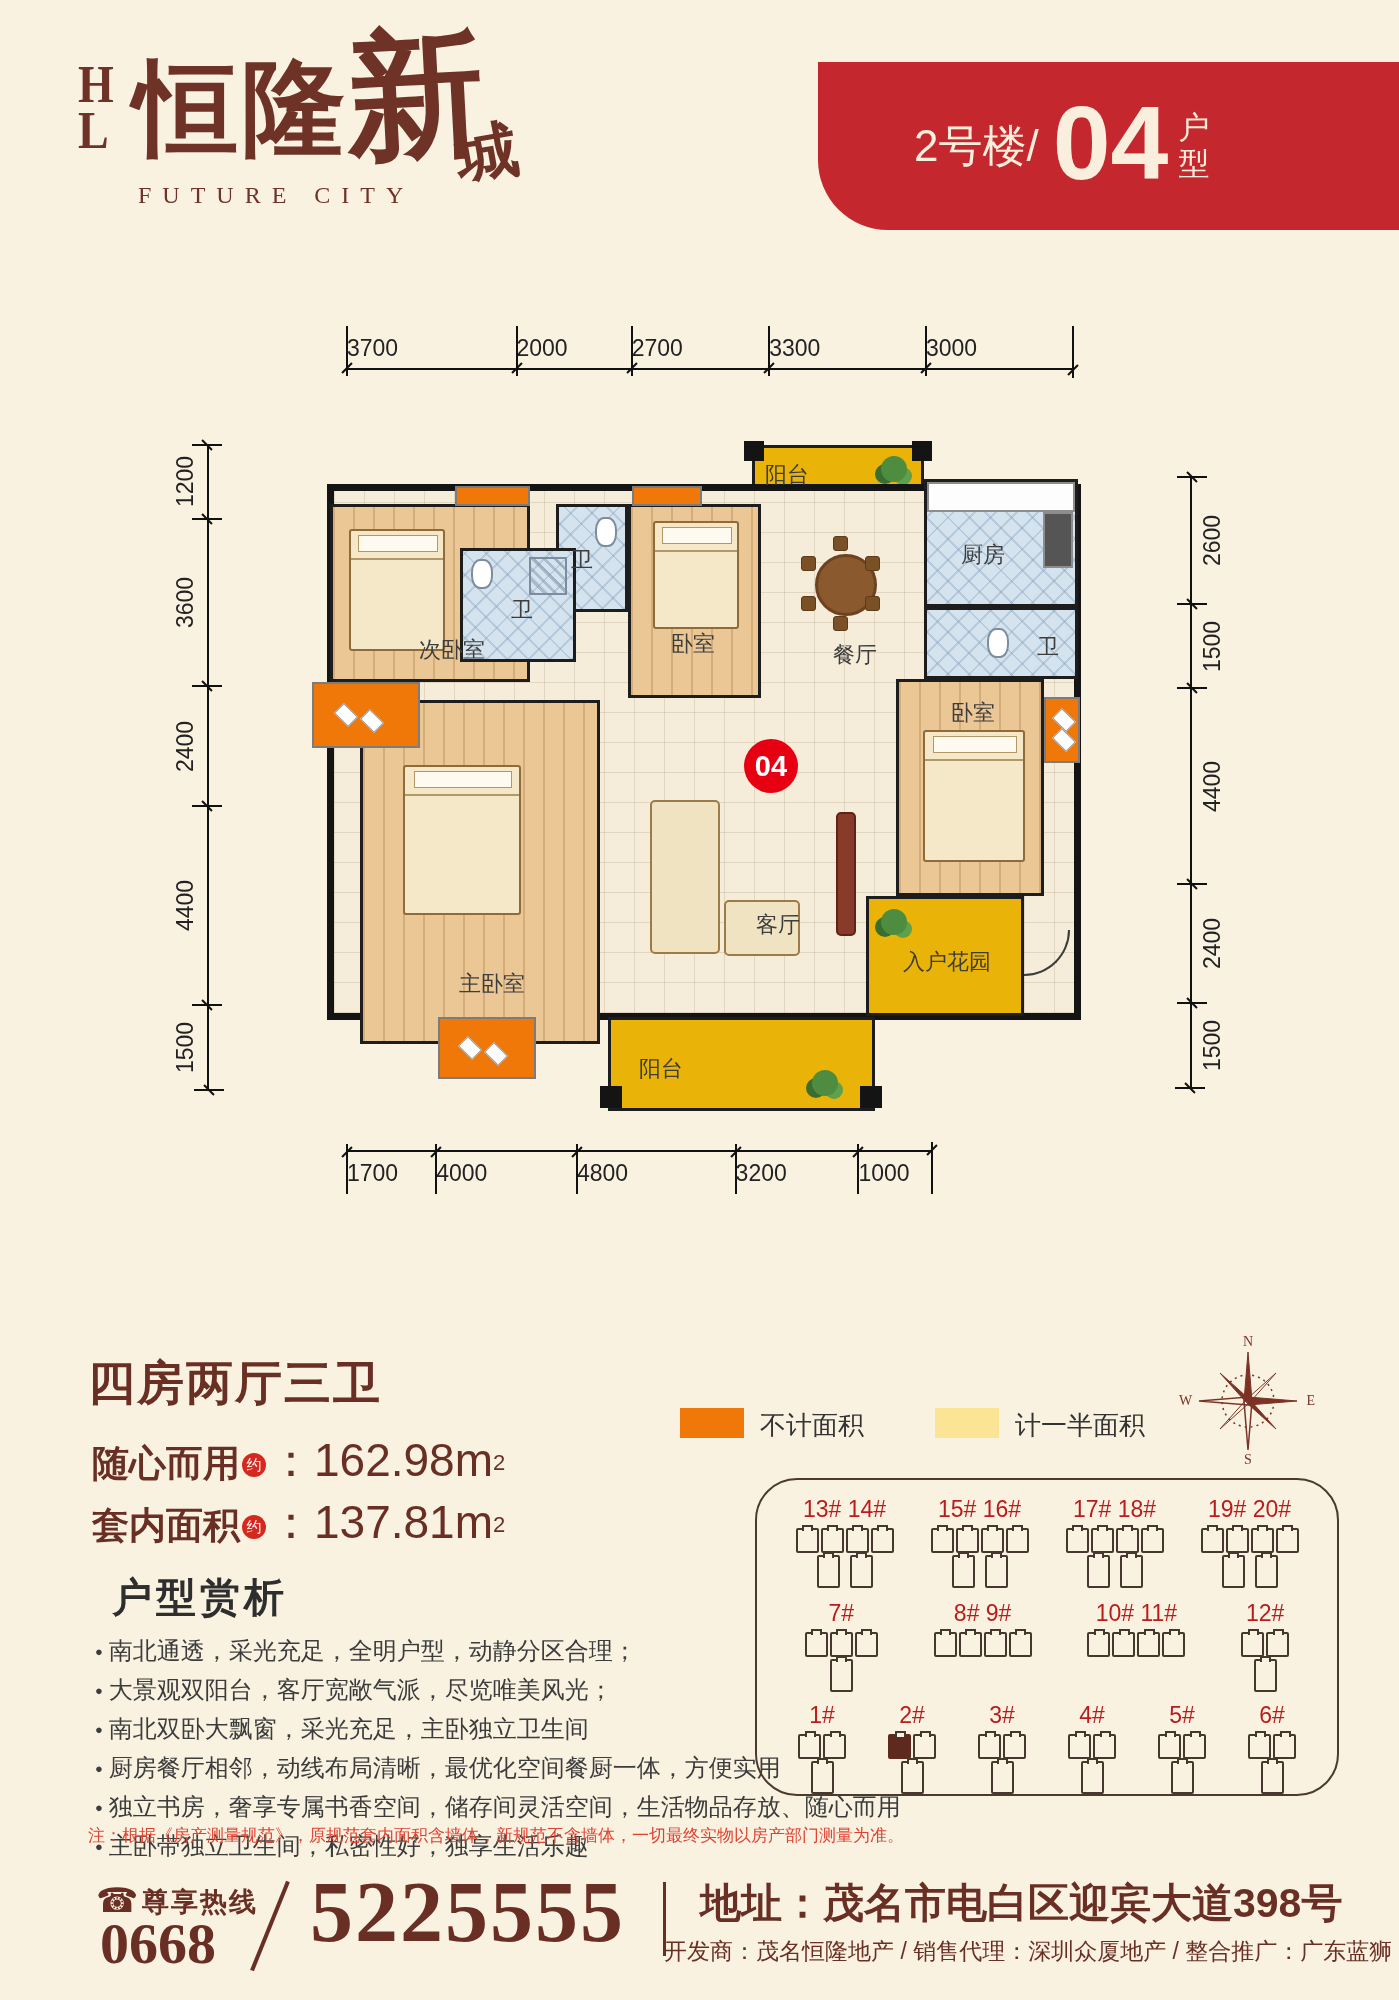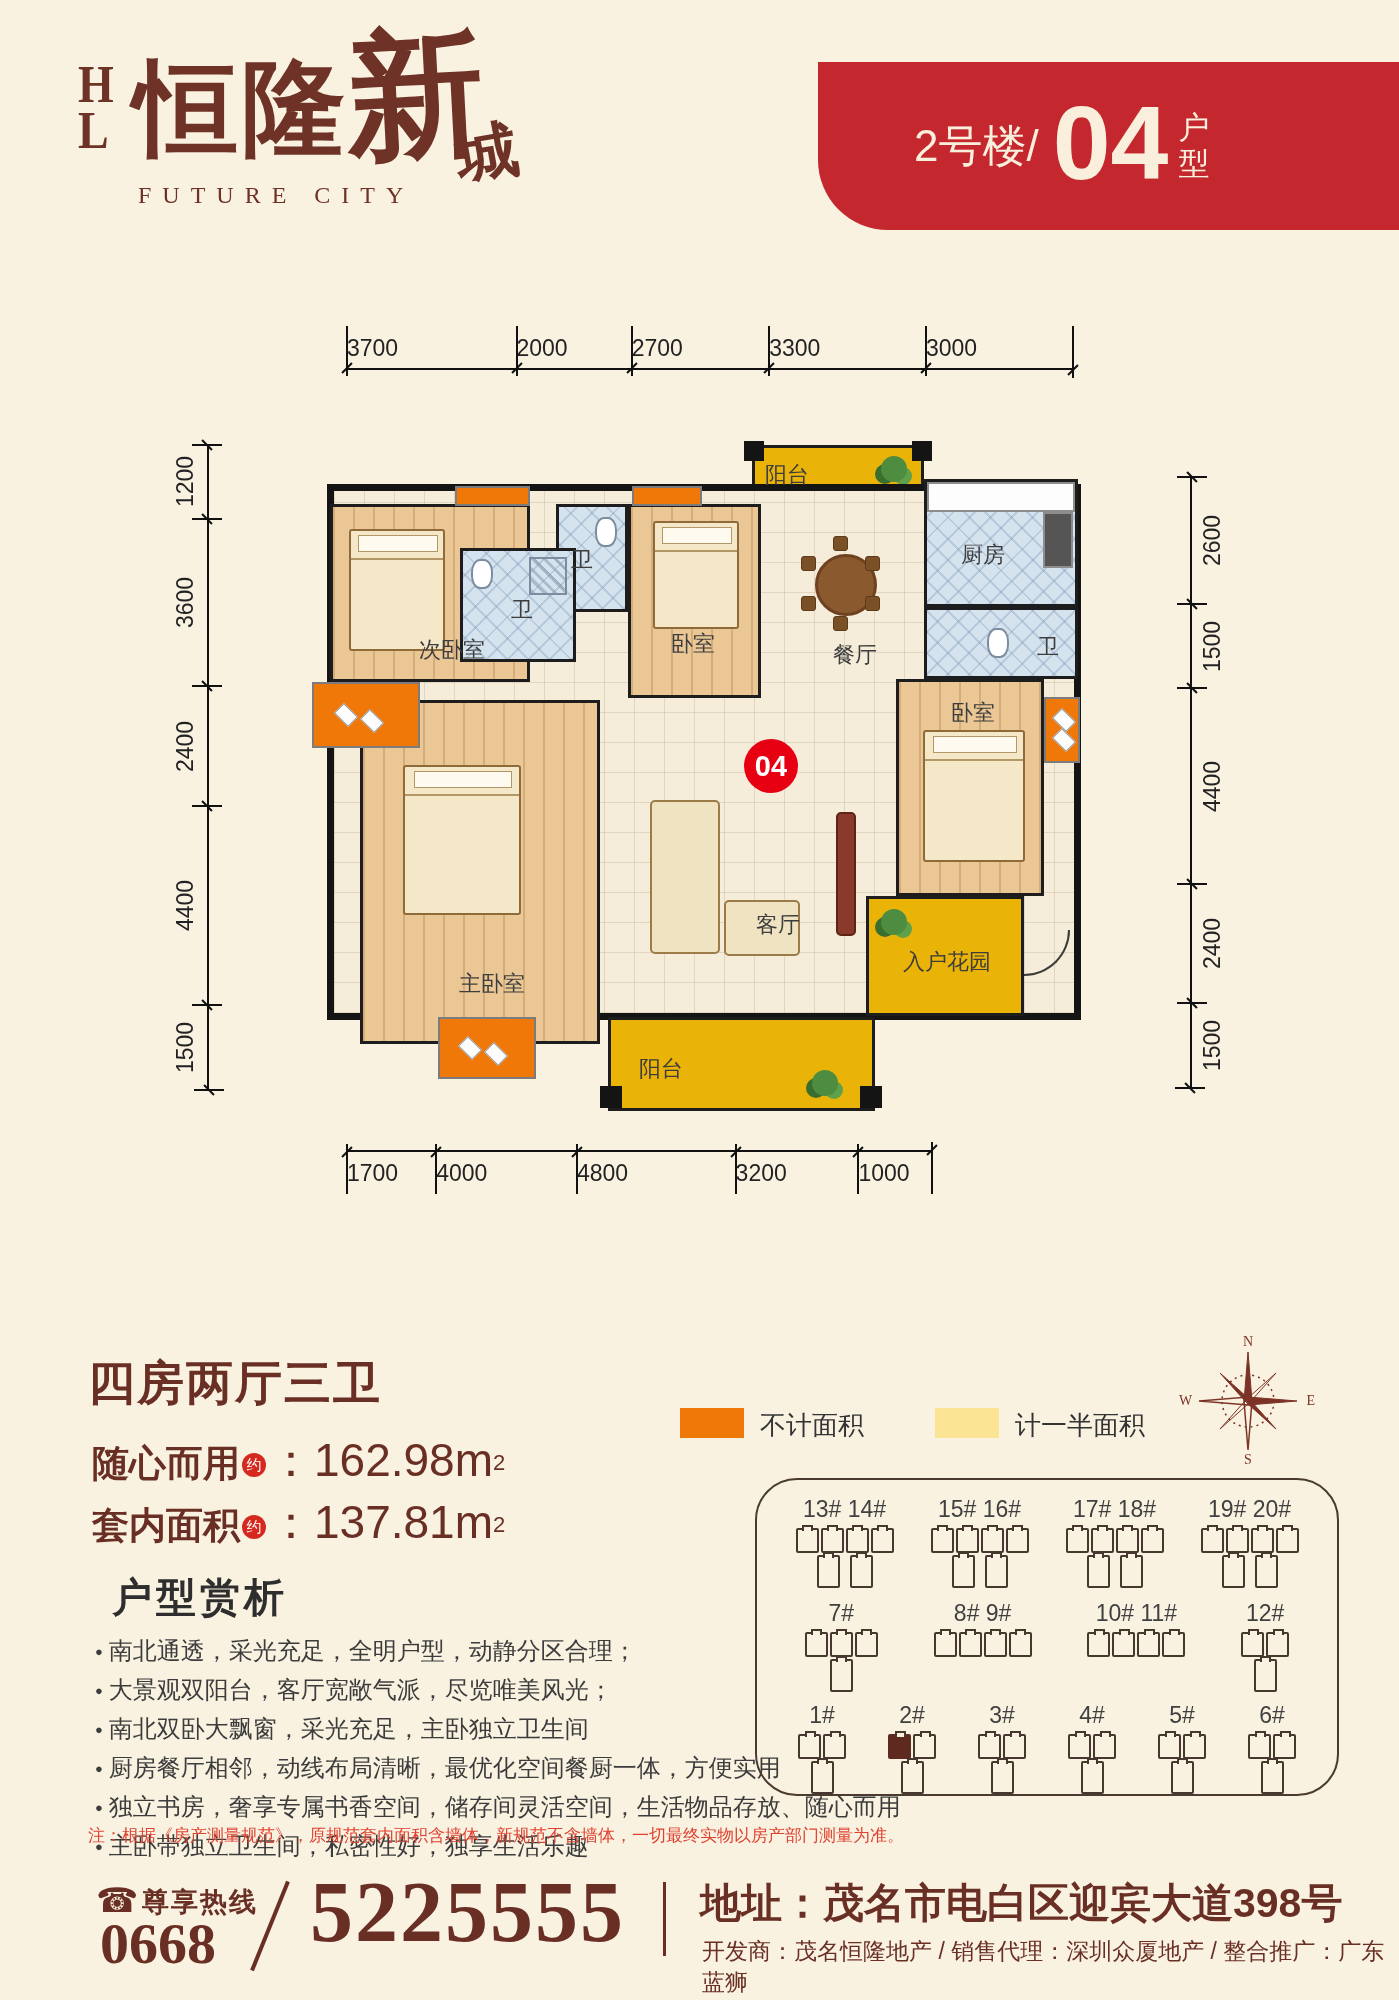--- a/index.html
+++ b/index.html
@@ -85,21 +85,21 @@
   .note{font-size:17px;color:#e04232;white-space:nowrap}
   .lg-swatch{position:absolute;width:64px;height:30px}
   .lg-label{position:absolute;font-size:26px;color:#333;white-space:nowrap}
   
   .compass{left:1185px;top:1338px;width:126px;height:126px}
   .compass span{position:absolute;font-family:"Liberation Serif",serif;font-size:14px;color:#7c3326}
   
   .sitemap{left:755px;top:1478px;width:580px;height:314px;border:2px solid #4a3a30;border-radius:42px}
   .srow{position:absolute;left:20px;right:20px;display:flex;justify-content:space-around;align-items:flex-start}
   .cluster{display:flex;flex-direction:column;align-items:center}
-  .cl-label{font-size:23px;color:#404040;white-space:nowrap;margin-bottom:5px}
+  .cl-label{font-size:23px;color:#b91c1c;white-space:nowrap;margin-bottom:5px}
   .cl-top{display:flex;gap:2px}
   .cl-bot{display:flex;gap:10px;margin-top:2px}
   .bldg{width:19px;height:21px;border:2px solid #46382e;border-radius:2px;position:relative;background:transparent}
   .bldg::after{content:'';position:absolute;left:50%;top:-5px;width:7px;height:4px;margin-left:-5px;
                border:2px solid #46382e;border-bottom:none;background:#f9f2e1}
   .bldg.tall{height:29px}
   .bldg.hl{background:#5e2a20;border-color:#5e2a20}
   
   .f-maroon{color:#6a2f24}
   .phone-big{font-family:"Liberation Serif",serif;font-weight:bold;color:#6a2f24}
@@ -502,14 +502,14 @@
 </div>
 
 <div class="abs" style="left:0;top:1860px;width:1399px;height:140px">
   <span class="abs f-maroon" style="left:96px;top:20px;font-size:34px">☎</span>
   <span class="abs f-maroon" style="left:142px;top:24px;font-size:27px;font-weight:bold;letter-spacing:2px">尊享热线</span>
   <span class="abs phone-big" style="left:100px;top:50px;font-size:58px">0668</span>
   <div class="abs" style="left:268px;top:18px;width:4px;height:96px;background:#6a2f24;transform:rotate(22deg)"></div>
   <span class="abs phone-big" style="left:310px;top:2px;font-size:86px;letter-spacing:2px">5225555</span>
   <div class="divider" style="left:663px;top:22px;height:74px"></div>
   <span class="abs f-maroon" style="left:700px;top:16px;font-size:41px;font-weight:bold">地址：茂名市电白区迎宾大道398号</span>
-  <span class="abs f-maroon" style="left:702px;top:76px;font-size:23px">开发商：茂名恒隆地产 / 销售代理：深圳众厦地产 / 整合推广：广东蓝狮</span>
+  <span class="abs f-maroon" style="left:664px;top:76px;font-size:23px">开发商：茂名恒隆地产 / 销售代理：深圳众厦地产 / 整合推广：广东蓝狮</span>
 </div>
 
 </body></html>

